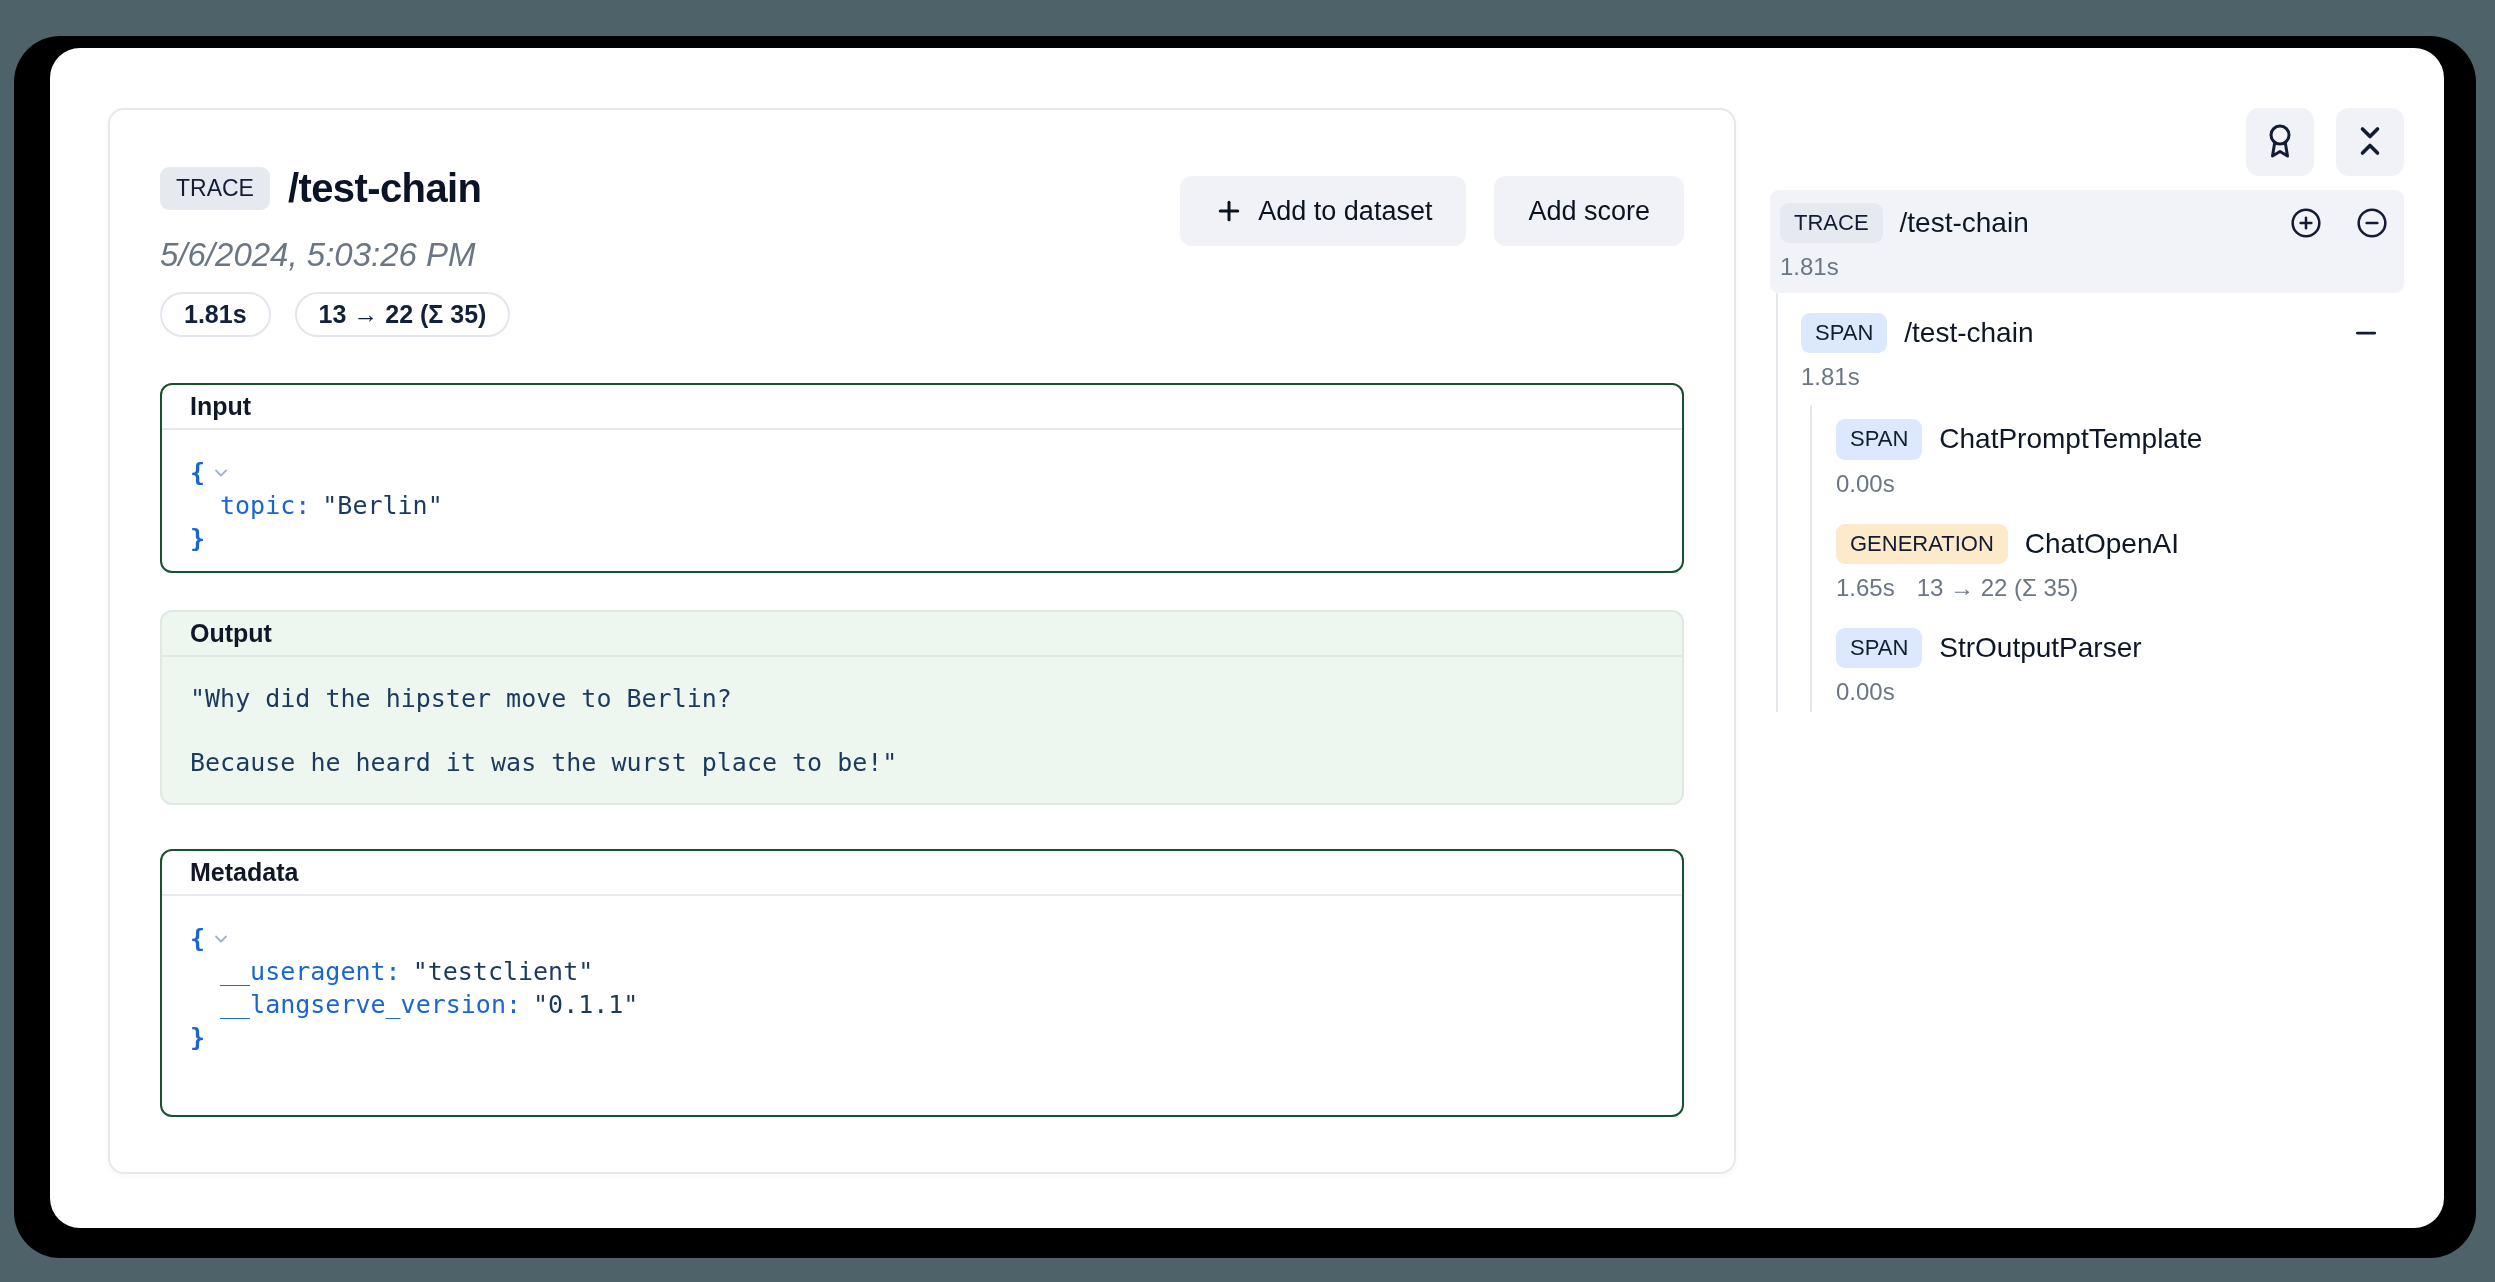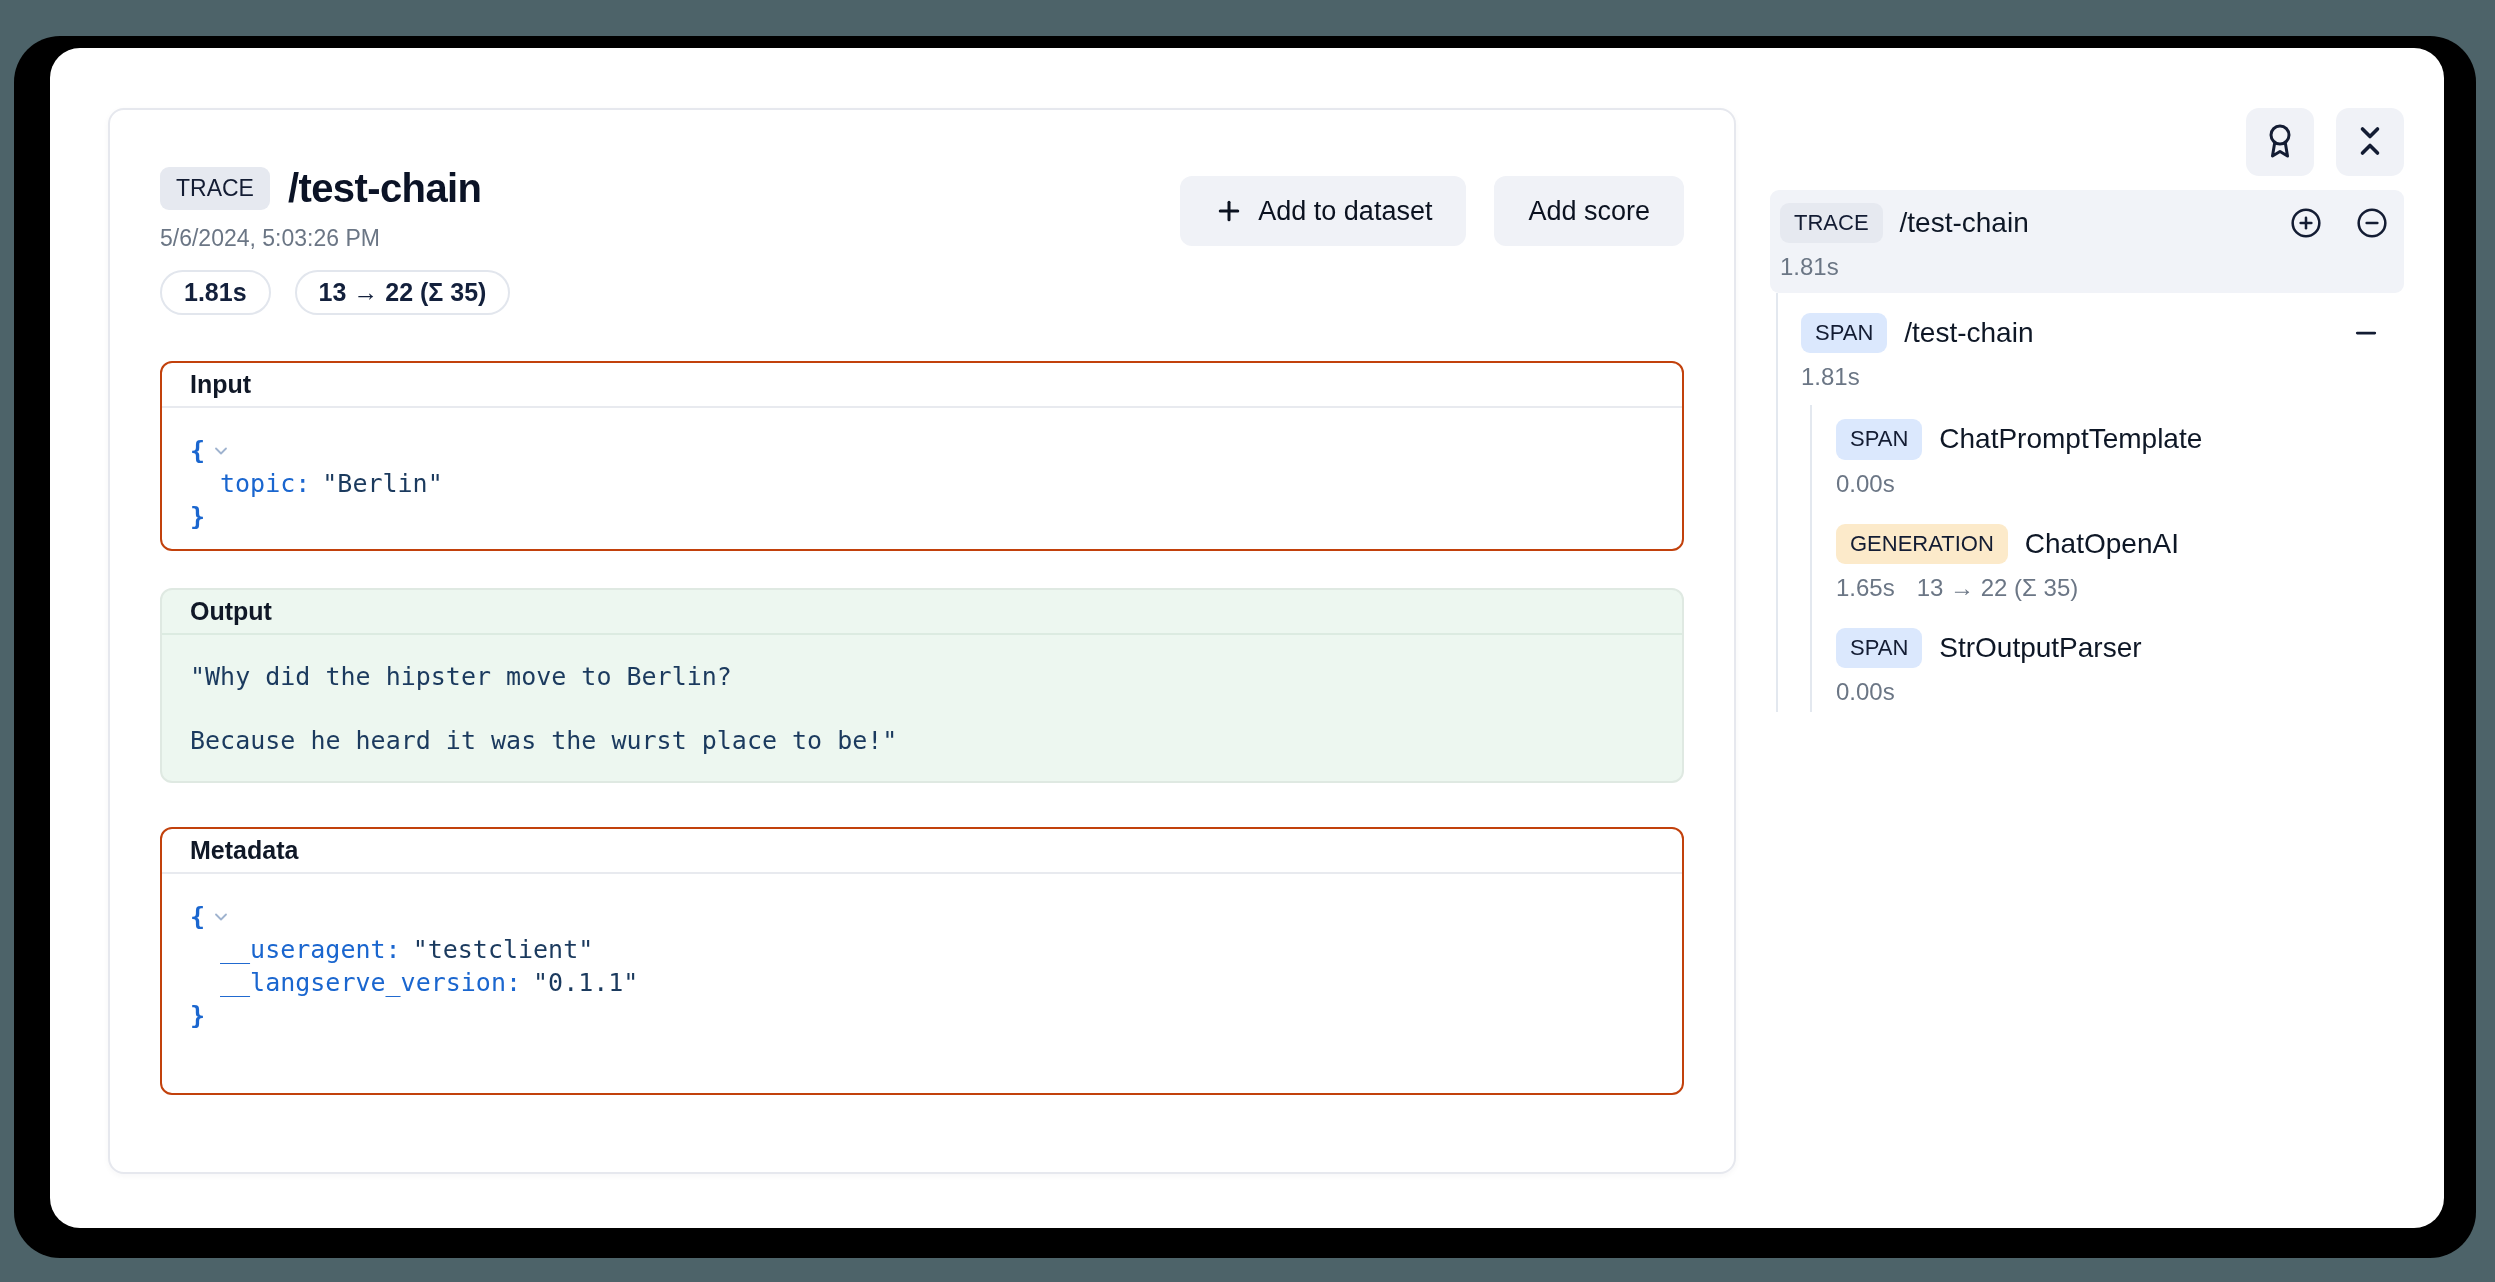--- a/index.html
+++ b/index.html
@@ -31,41 +31,41 @@
     padding:56px 50px 0 50px;
   }
   .title-row { display:flex; align-items:center; gap:18px; }
   .badge {
     display:inline-flex; align-items:center; justify-content:center;
     background:#e6e9f0; color:#131c33; border-radius:9px;
     font-size:23px; font-weight:500; padding:8px 16px; line-height:1.2;
     white-space:nowrap;
   }
   .page-title { font-size:40px; font-weight:700; letter-spacing:-0.6px; color:#0b1326; }
-  .timestamp { margin-top:14px; font-size:23px; color:#6b7685; }
+  .timestamp { margin-top:25px; font-size:33px; color:#6b7685;font-style:italic; }
   .pills-row { display:flex; gap:24px; margin-top:18px; }
   .pill {
     display:inline-flex; align-items:center;
     border:2px solid #e2e6ed; border-radius:999px;
     padding:6px 22px; font-size:25px; font-weight:700; color:#13203c;
     white-space:nowrap;
   }
   .header-actions { display:flex; gap:28px; margin-top:10px; }
   .btn {
     display:inline-flex; align-items:center; gap:14px;
     background:#f0f2f7; border:none; border-radius:12px;
     height:70px; padding:0 34px;
     font-family:inherit; font-size:27px; font-weight:500; color:#0b1220;
     cursor:pointer; white-space:nowrap;
   }
   .btn svg { display:block; }
 
   
   .io-card {
-    margin:0 50px; border:2px solid #c2410c; border-radius:12px;
+    margin:0 50px; border:2px solid #14532d; border-radius:12px;
     background:#fff; overflow:hidden;
   }
   .io-card.input-card    { margin-top:46px; height:190px; }
   .io-card.output-card   { margin-top:37px; height:195px;
     background:#edf7f0; border-color:#dfe9e2; }
   .io-card.metadata-card { margin-top:44px; height:268px; }
   .io-header {
     height:45px; display:flex; align-items:center; padding:0 28px;
     font-size:25px; font-weight:700; color:#101827;
     border-bottom:2px solid #e8eaef;

